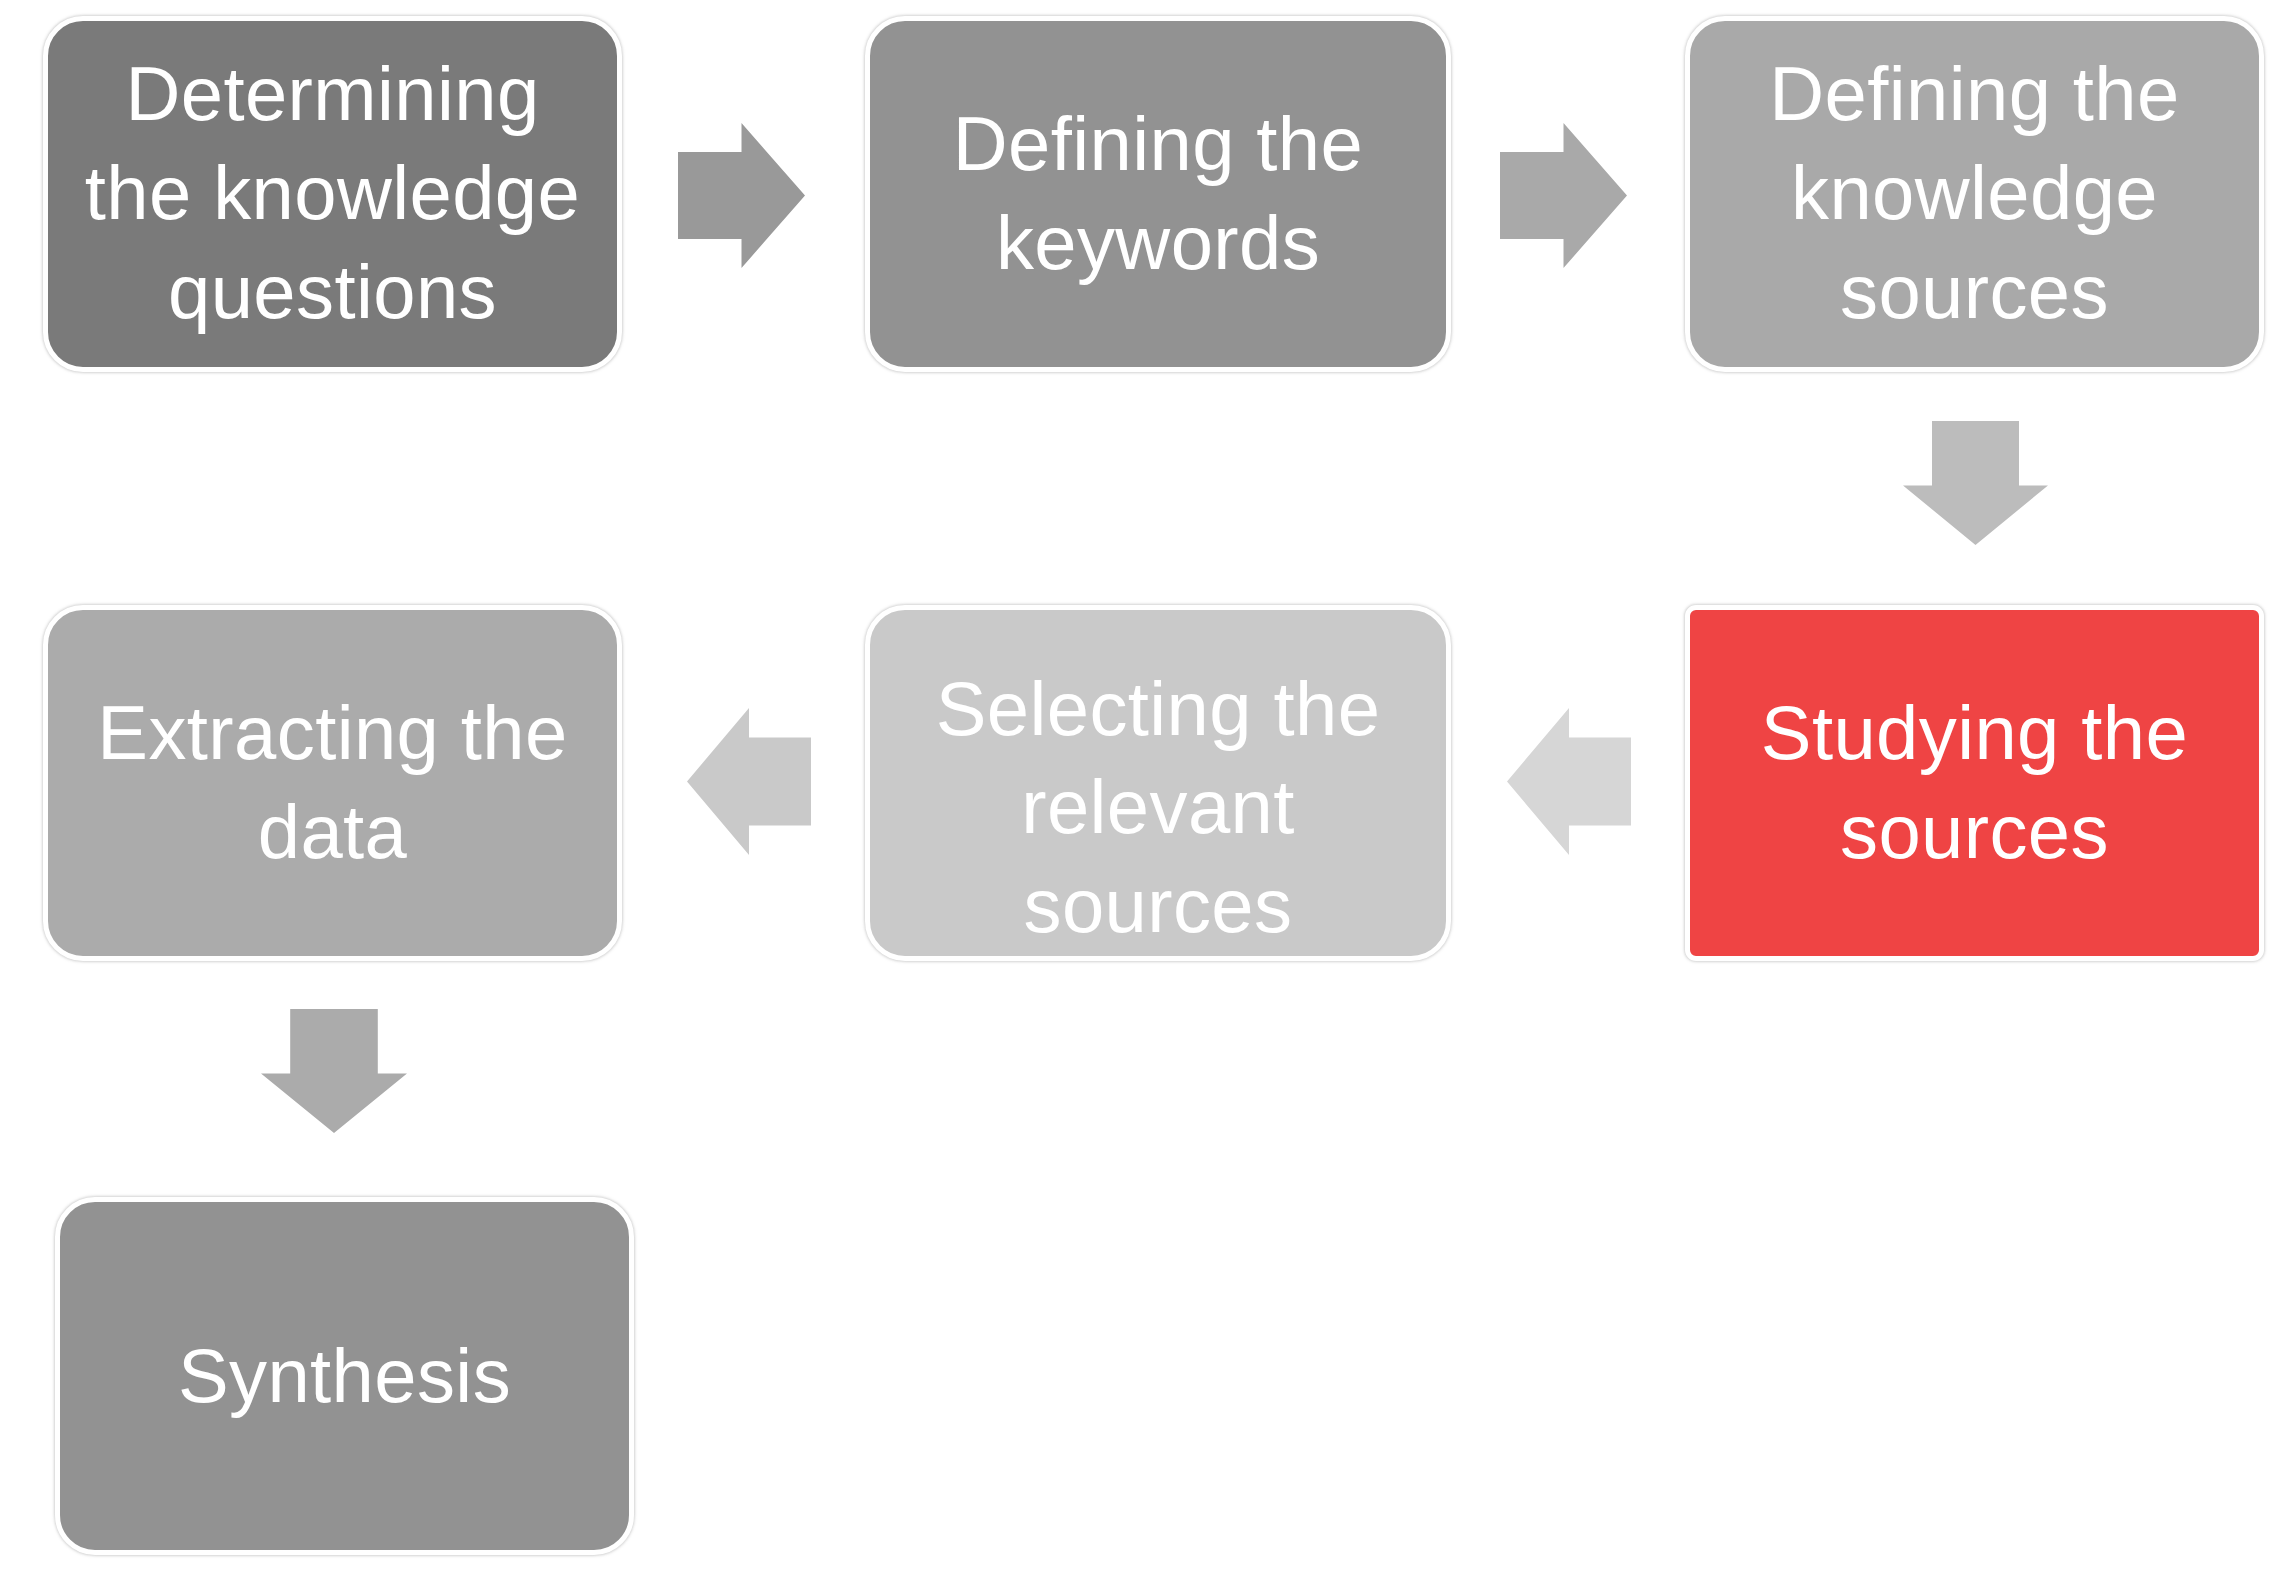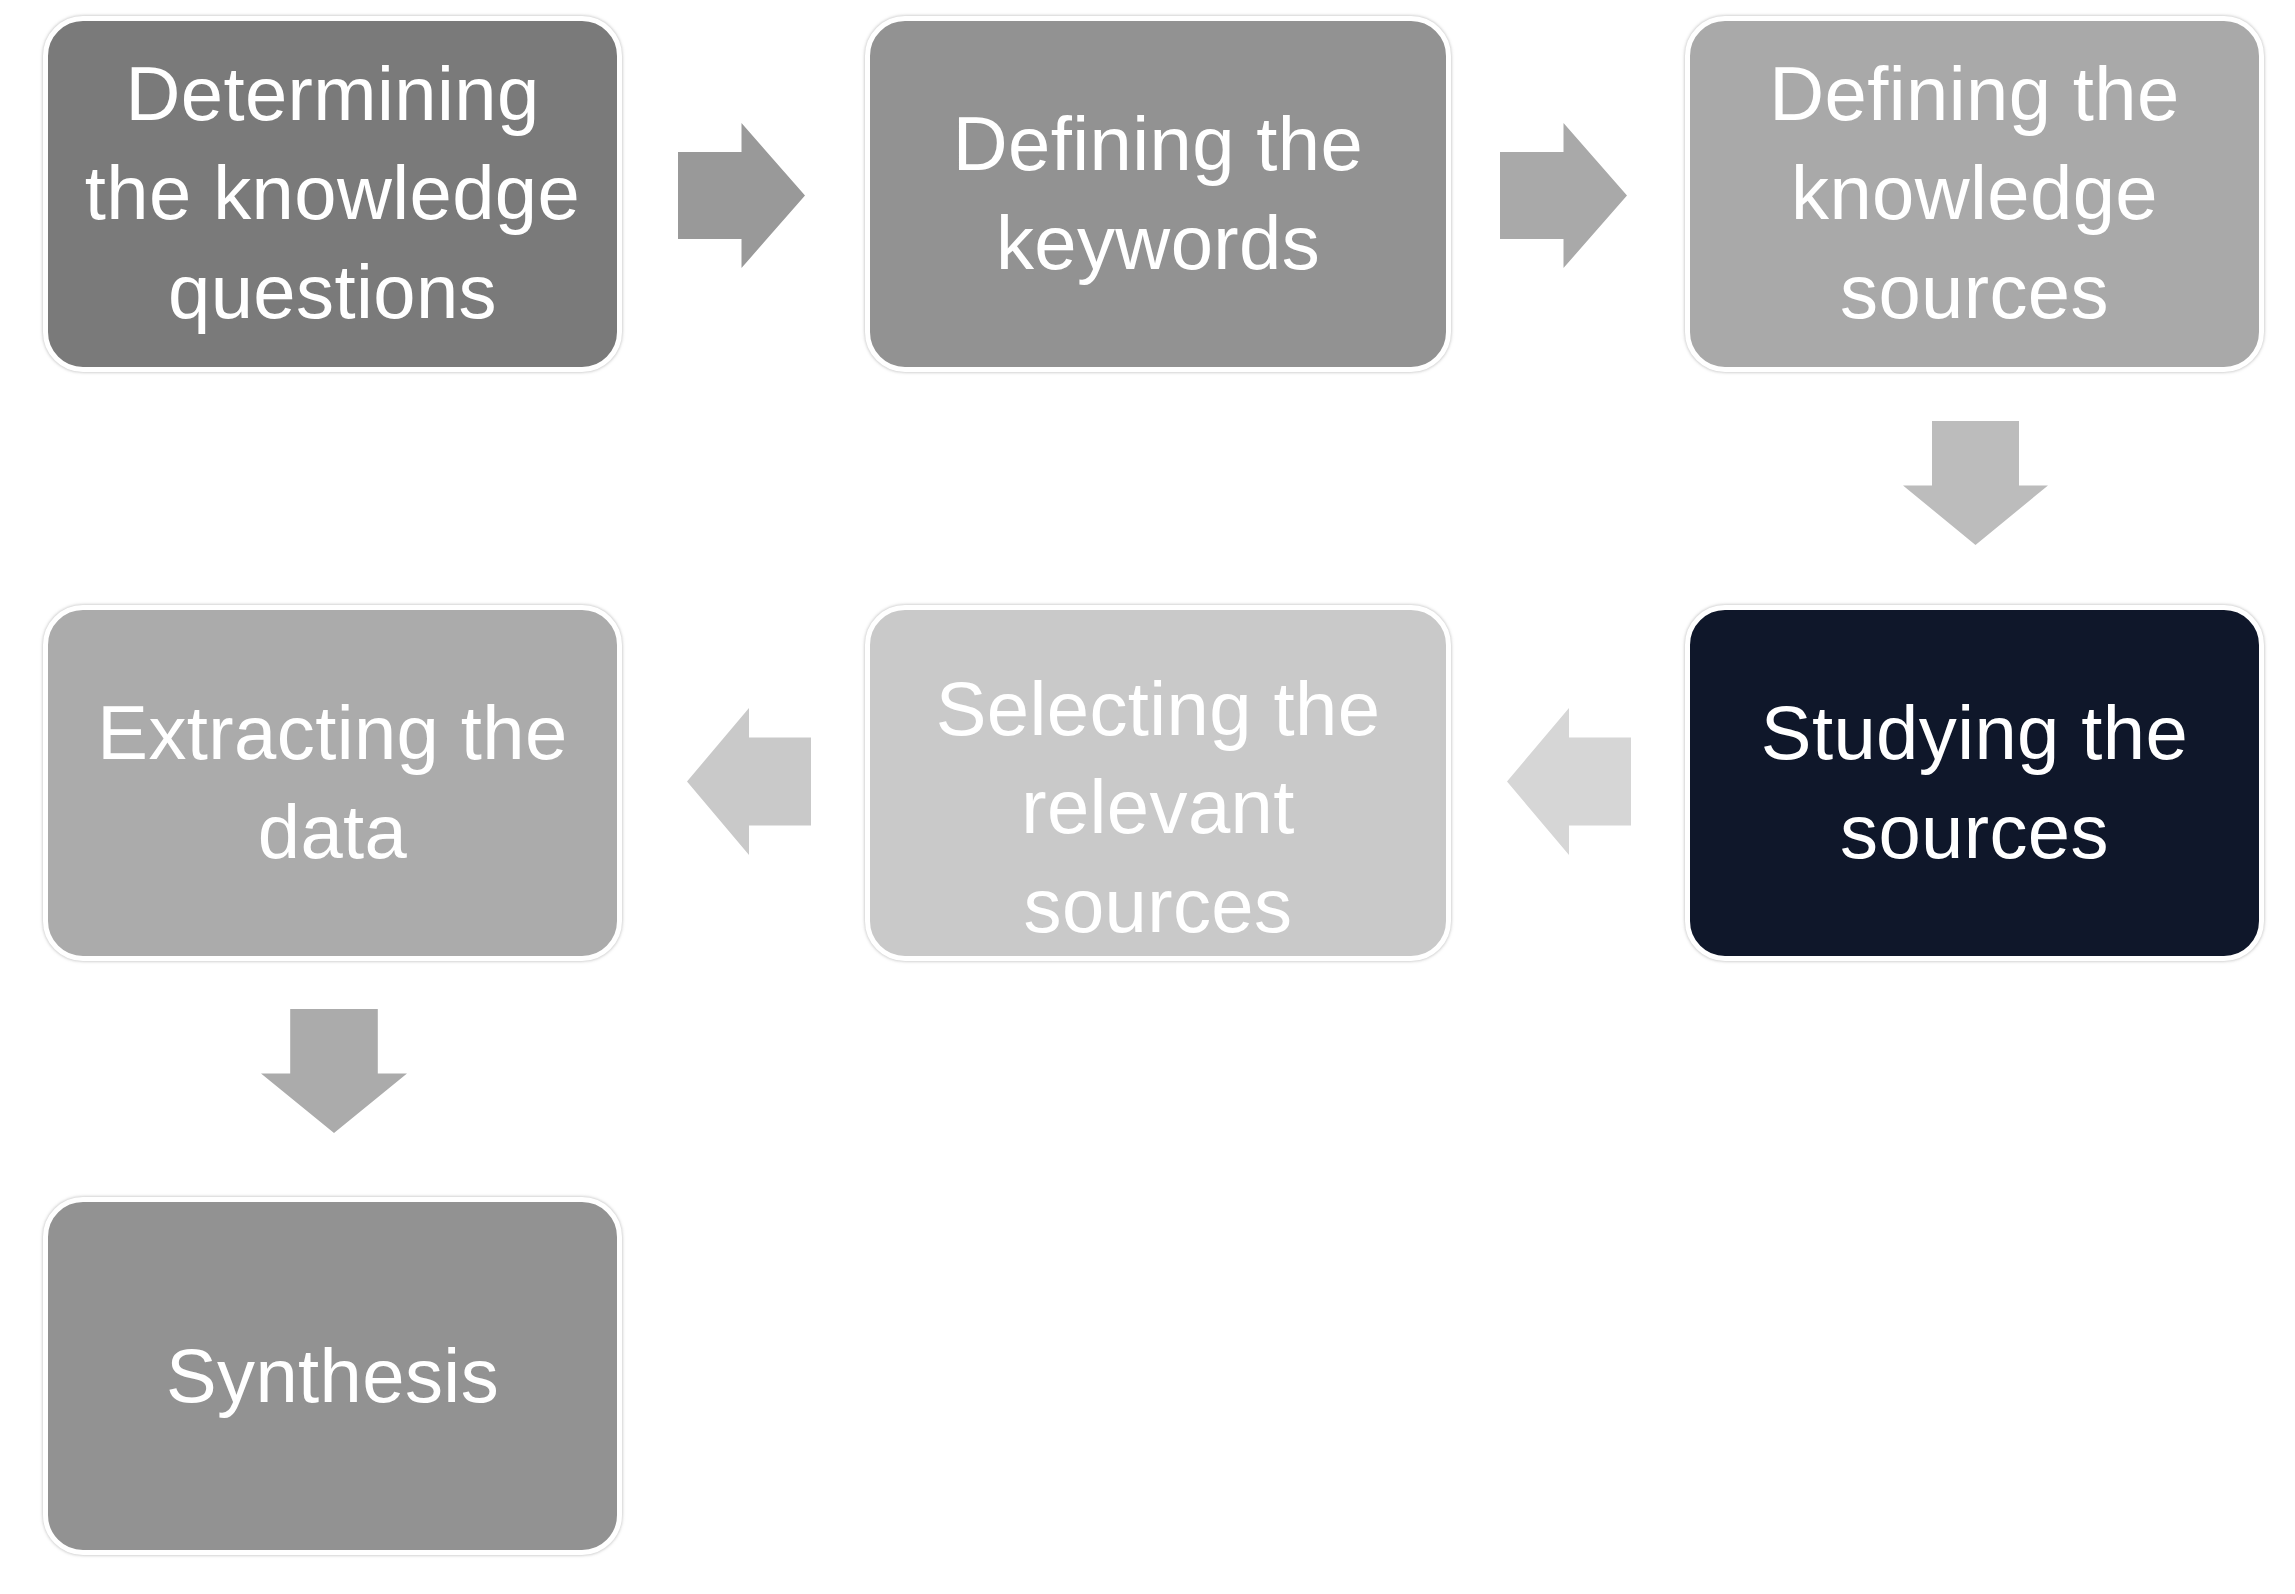--- a/index.html
+++ b/index.html
@@ -46,21 +46,21 @@
     clip-path: polygon(20% 0%, 80% 0%, 80% 52%, 100% 52%, 50% 100%, 0% 52%, 20% 52%);
   }
 
   
   #box-1 { left: 43px;   top: 15.5px;   width: 579px; height: 356px; }
   #box-2 { left: 865px; top: 15.5px;   width: 586px; height: 356px; }
   #box-3 { left: 1685px; top: 15.5px;   width: 579px; height: 356px; }
   #box-4 { left: 1685px; top: 605px;  width: 579px; height: 356px; }
   #box-5 { left: 865px; top: 605px;  width: 586px; height: 356px; }
   #box-6 { left: 43px;   top: 605px;  width: 579px; height: 356px; }
-  #box-7 { left: 43px;   top: 1197px; width: 579px; height: 358px; }
+  #box-7 { left: 55px;   top: 1197px; width: 579px; height: 358px; }
 
   #arrow-1 { left: 678px;  top: 123px;  width: 127px; height: 145px; }
   #arrow-2 { left: 1500px; top: 123px;  width: 127px; height: 145px; }
   #arrow-3 { left: 1903px; top: 421px;  width: 145px; height: 124px; }
   #arrow-4 { left: 1507px; top: 708px;  width: 124px; height: 147px; }
   #arrow-5 { left: 687px;  top: 708px;  width: 124px; height: 147px; }
   #arrow-6 { left: 261px;  top: 1009px; width: 146px; height: 124px; }
 </style>
 </head>
 <body>
@@ -83,21 +83,21 @@
   <div id="arrow-2" class="arrow arrow-right" style="background-color: rgb(169, 169, 169);"></div>
 
   <div id="box-3" class="flow-box" style="background-color: rgb(169, 169, 169);">
     <span class="label">Defining the
 knowledge
 sources</span>
   </div>
 
   <div id="arrow-3" class="arrow arrow-down" style="background-color: rgb(188, 188, 188);"></div>
 
-  <div id="box-4" class="flow-box" style="background-color: #0f172a;">
+  <div id="box-4" class="flow-box" style="background-color: #ef4444; border-radius: 11px;">
     <span class="label">Studying the
 sources</span>
   </div>
 
   <div id="arrow-4" class="arrow arrow-left" style="background-color: rgb(214, 214, 214);"></div>
 
   <div id="box-5" class="flow-box" style="background-color: rgb(201, 201, 201); align-items: flex-end;">
     <span class="label">Selecting the
 relevant
 sources</span>

